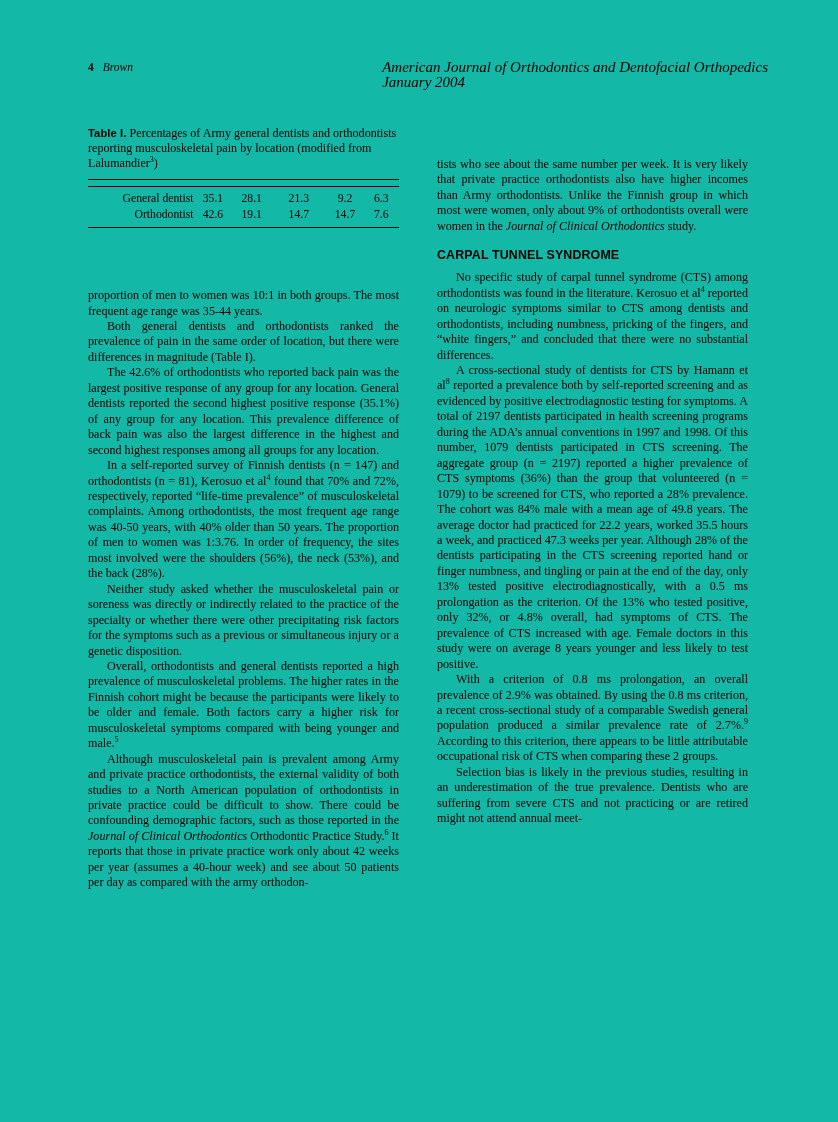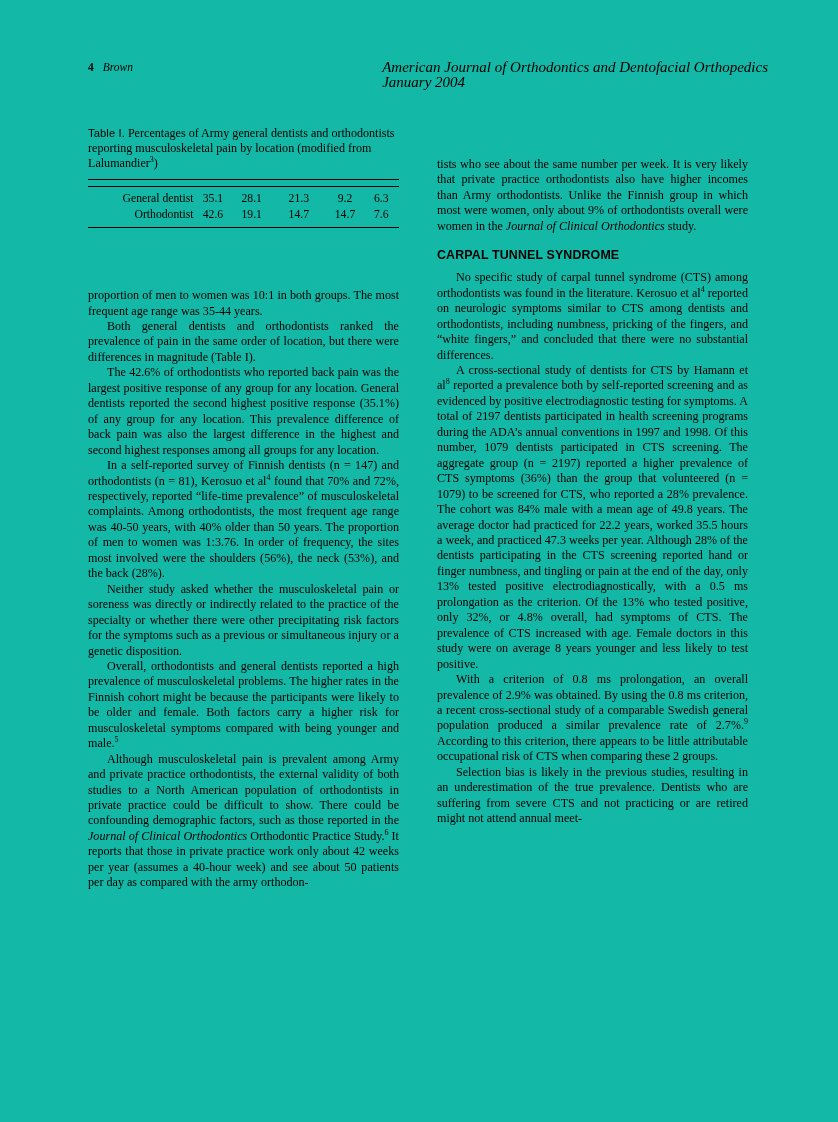--- a/index.html
+++ b/index.html
@@ -92,21 +92,21 @@
     width: 311px;
   }
   .table-caption {
     font-size: 12.1px;
     line-height: 15.2px;
     margin: 0 0 7px 0;
     text-align: left;
   }
   .table-caption .tbl-label {
     font-family: "Liberation Sans", sans-serif;
-    font-weight: normal;
+    font-weight: bold;
     font-size: 11.2px;
     letter-spacing: 0.1px;
   }
   table.data-table {
     border-collapse: collapse;
     width: 311px;
     font-size: 11.6px;
   }
   table.data-table thead th {
     font-style: italic;

